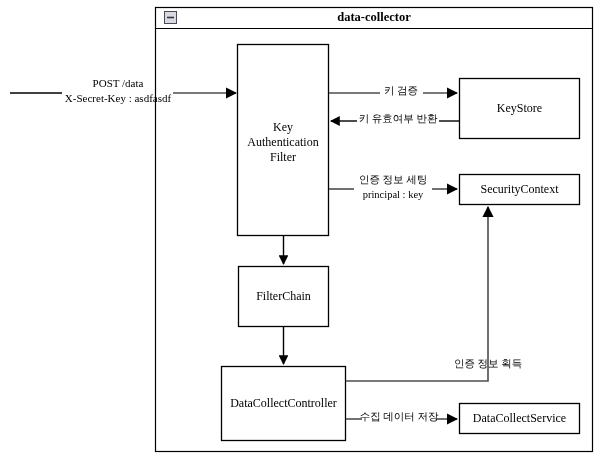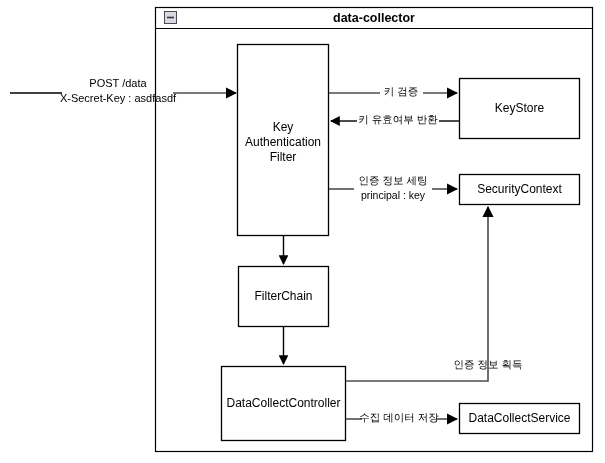--- a/index.html
+++ b/index.html
@@ -5,21 +5,21 @@
   html, body {
     margin: 0;
     padding: 0;
     background: #ffffff;
   }
   #canvas {
     position: relative;
     width: 605px;
     height: 463px;
     background: #ffffff;
-    font-family: Liberation Sans, sans-serif;
+    font-family: Liberation Serif, serif;
     overflow: hidden;
   }
   svg.diagram {
     position: absolute;
     left: 0;
     top: 0;
     width: 605px;
     height: 463px;
   }
   

